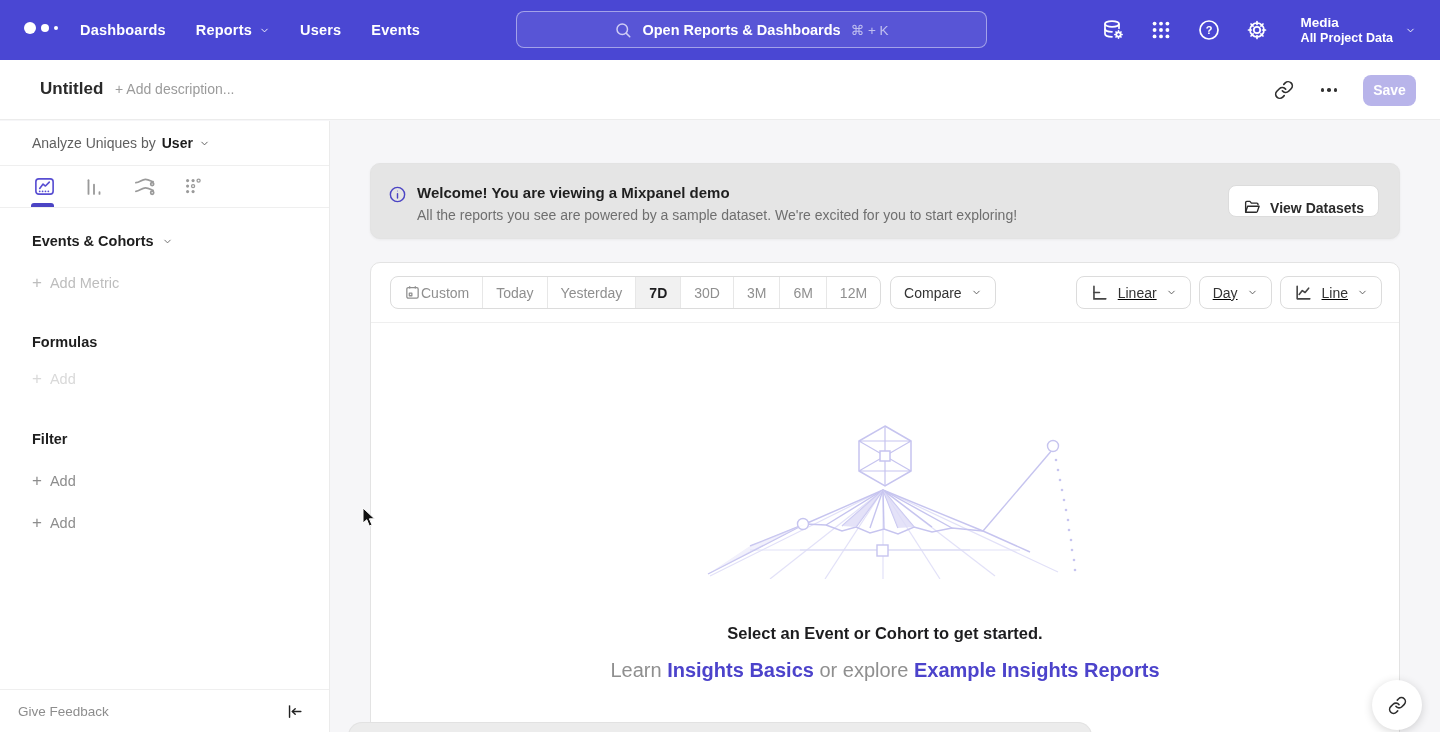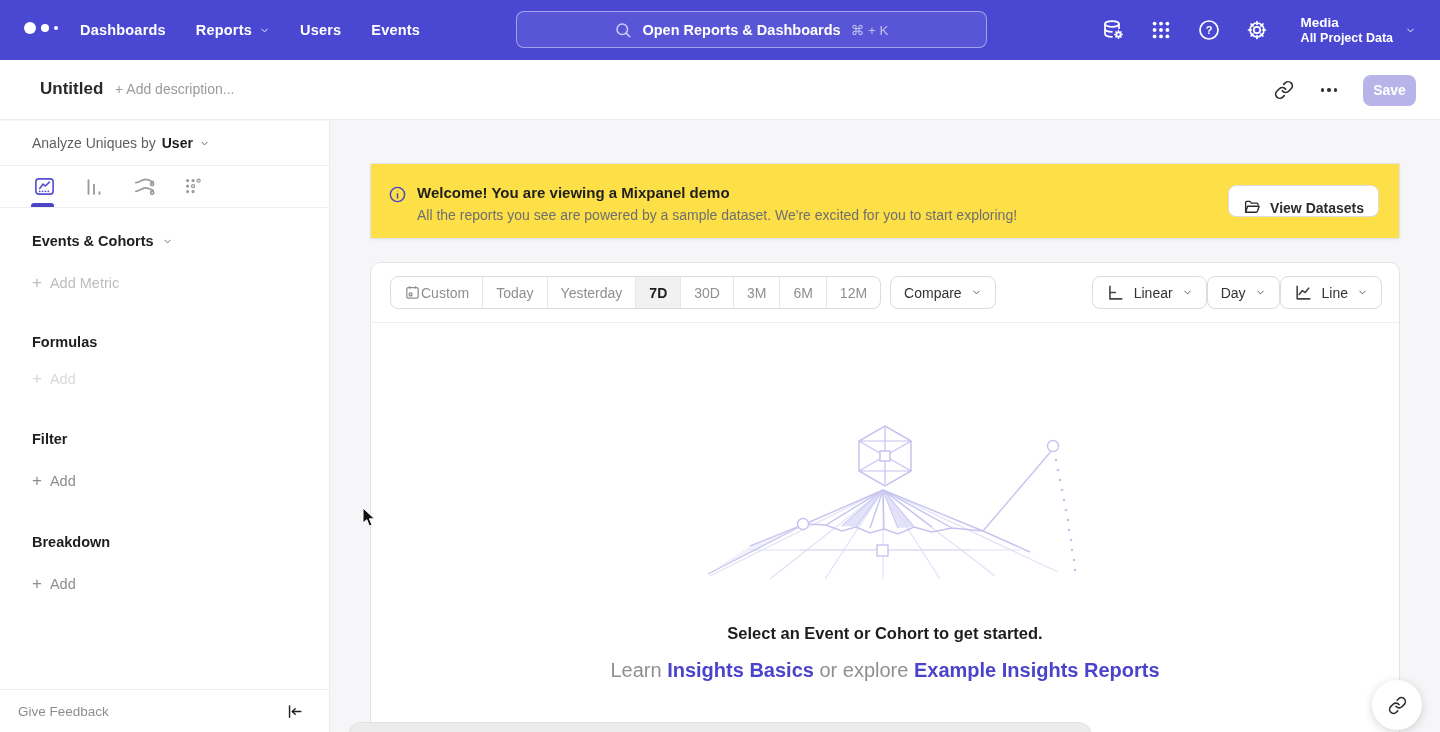--- a/index.html
+++ b/index.html
@@ -49,35 +49,35 @@
   .sb-add .plus { font-size:17px; font-weight:400; line-height:14px; }
   .c-light { color:#bdbdbd; }
   .c-xlight { color:#d9d9d9; cursor:default; }
   .c-mid { color:#8d8d8d; }
   .sb-footer { position:absolute; left:0; bottom:0; width:100%; height:43px; border-top:1px solid #efefef; display:flex; align-items:center; justify-content:space-between; padding:0 26px 0 18px; }
   .sb-feedback { font-size:13.5px; color:#8d8d8d; cursor:pointer; }
 
   
   .main { position:absolute; left:331px; top:121px; width:1109px; height:611px; background:#f6f6f8; }
 
-  .banner { position:absolute; left:39px; top:42px; width:1030px; height:76px; background:#fde047; border:1px solid #e3e3e3; border-radius:2px; box-shadow:0 1px 3px rgba(0,0,0,.05); z-index:1; }
+  .banner { position:absolute; left:39px; top:42px; width:1030px; height:76px; background:#e5e5e5; border:1px solid #e3e3e3; border-radius:10px; box-shadow:0 1px 3px rgba(0,0,0,.05); z-index:1; }
   .banner-info { position:absolute; left:17px; top:21px; }
   .banner-title { position:absolute; left:46px; top:20px; font-size:15px; font-weight:700; color:#1f1f1f; }
   .banner-body { position:absolute; left:46px; top:43px; font-size:14px; color:#6f6f6f; }
   .view-datasets { position:absolute; right:20px; top:21px; height:32px; padding:0 14px; background:#fff; border:1px solid #dcdcdc; border-radius:8px; display:flex; align-items:flex-end; gap:9px; font-size:14px; font-weight:600; color:#2b2b2b; cursor:pointer; font-family:inherit; }
 
   .chart-card { position:absolute; left:39px; top:141px; width:1030px; height:482px; background:#fff; border:1px solid #e3e3e3; border-radius:10px 10px 0 0; z-index:1; }
   .controls { position:absolute; left:0; top:0; width:100%; height:60px; border-bottom:1px solid #efefef; display:flex; align-items:center; padding:0 17px 0 19px; }
   .seg-group { display:flex; height:33px; border:1px solid #dcdcdc; border-radius:8px; overflow:hidden; background:#fff; }
   .seg { display:flex; align-items:center; padding:0 13px; font-size:14px; color:#8f8f8f; cursor:pointer; border-left:1px solid #e7e7e7; white-space:nowrap; }
   .seg:first-child { border-left:none; }
   .seg.sel { background:#f1f1f1; color:#1d1d1f; font-weight:600; }
   .ctl-btn { height:33px; padding:0 13px; background:#fff; border:1px solid #dcdcdc; border-radius:8px; display:flex; align-items:center; gap:9px; font-size:14px; color:#333; cursor:pointer; font-family:inherit; white-space:nowrap; }
   .compare { margin-left:9px; }
-  .ctl-right { margin-left:auto; display:flex; gap:0; }
+  .ctl-right { margin-left:auto; display:flex; gap:8px;text-decoration:underline; }
 
   .empty { position:absolute; left:0; top:61px; width:100%; display:flex; flex-direction:column; align-items:center; }
   .empty-illo { margin-top:100px; }
   .empty-title { margin-top:45px; font-size:16.5px; font-weight:700; color:#1d1d1f; }
   .empty-sub { margin-top:16px; font-size:20px; color:#8f8f8f; }
   .empty-sub a { color:#4c43cb; font-weight:600; text-decoration:none; cursor:pointer; }
 
   .bottom-sheet { position:absolute; left:348px; top:722px; width:744px; height:14px; background:#ececec; border:1px solid #e2e2e2; border-bottom:none; border-radius:14px 14px 0 0; z-index:6; }
   .fab { position:absolute; left:1372px; top:680px; width:50px; height:50px; border-radius:50%; background:#fff; box-shadow:0 2px 10px rgba(0,0,0,.16); display:flex; align-items:center; justify-content:center; cursor:pointer; z-index:7; }
 
@@ -254,23 +254,20 @@
   </div>
 
   <div class="sb-sec-title" style="margin-top:44px;">
     <span>Filter</span>
   </div>
   <div class="sb-add c-mid" style="margin-top:26px;">
     <span class="plus">+</span>
     <span>Add</span>
   </div>
 
-  <div class="sb-sec-title" style="margin-top:45px;">
-    <span>Breakdown</span>
-  </div>
   <div class="sb-add c-mid" style="margin-top:26px;">
     <span class="plus">+</span>
     <span>Add</span>
   </div>
 
   <div class="sb-footer">
     <span class="sb-feedback">Give Feedback</span>
     <span>
       <svg width="17" height="17" viewBox="0 0 24 24" fill="none" stroke="#222" stroke-width="2" stroke-linecap="round" stroke-linejoin="round">
           <line x1="5" y1="4" x2="5" y2="20"></line>

